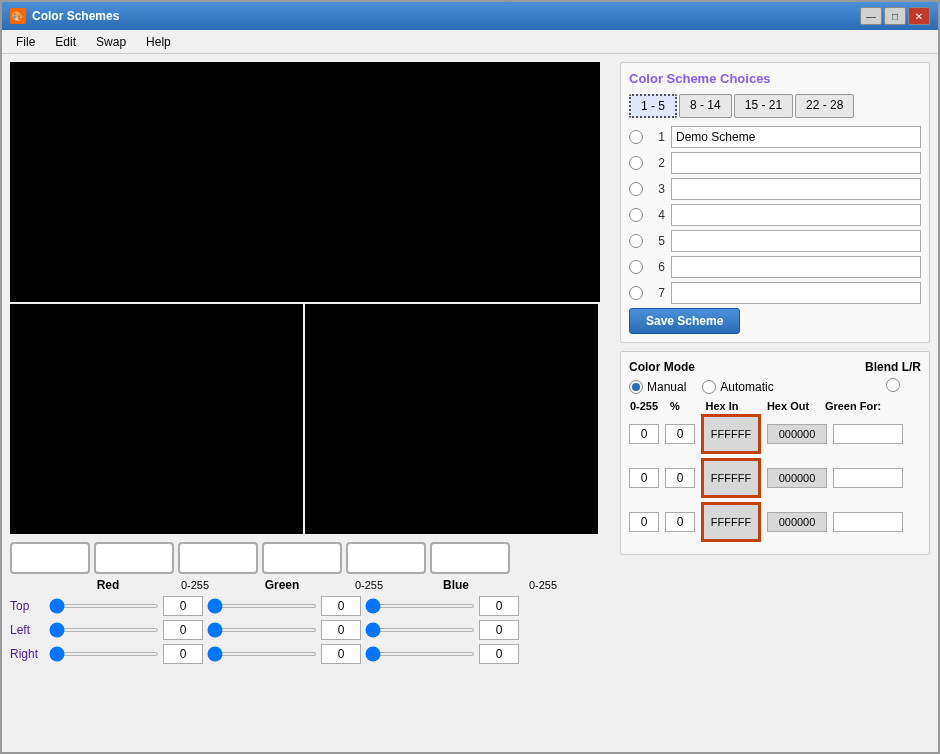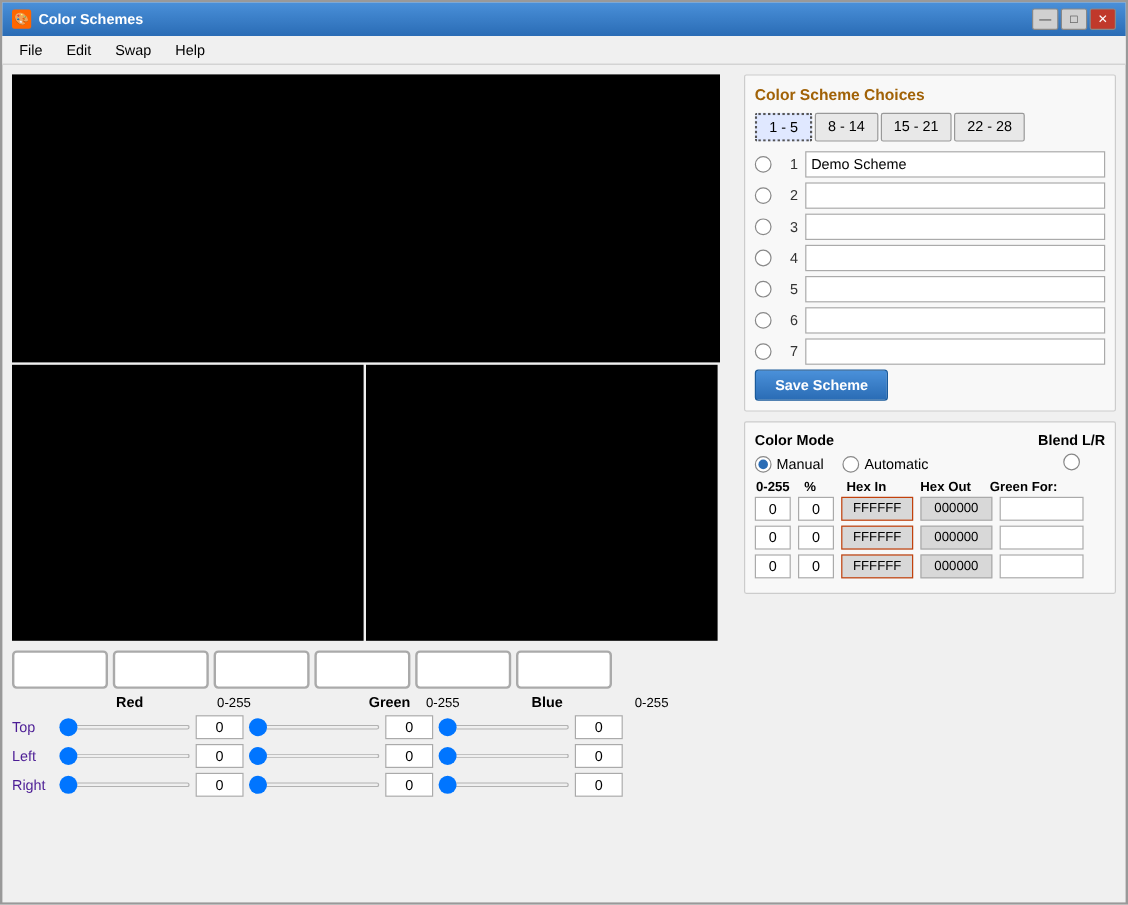--- a/index.html
+++ b/index.html
@@ -167,21 +167,21 @@
     .scheme-section {
       background: #f8f8f8;
       border: 1px solid #ccc;
       padding: 8px;
       border-radius: 2px;
     }
     .scheme-title {
       font-size: 13px;
       font-weight: bold;
       margin-bottom: 8px;
-      color: #a16207;
+      color: #8b5cf6;
     }
     .tab-bar {
       display: flex;
       gap: 2px;
       margin-bottom: 8px;
     }
     .tab {
       padding: 3px 10px;
       border: 1px solid #999;
       background: #e8e8e8;
@@ -297,25 +297,25 @@
       width: 30px;
       height: 20px;
       border: 1px solid #aaa;
       background: #fff;
       text-align: center;
       font-size: 12px;
     }
     .hex-input {
       width: 60px;
       height: 20px;
-      border: 1px solid #c2410c;
+      border: 3px solid #c2410c;
       background: #d8d8d8;
       text-align: center;
       font-size: 11px;
-      padding: 1px 2px;
+      padding: 17px 2px;
     }
     .hex-out {
       width: 60px;
       height: 20px;
       border: 1px solid #aaa;
       background: #d8d8d8;
       text-align: center;
       font-size: 11px;
       padding: 0 2px;
     }
@@ -383,21 +383,21 @@
         <div class="swatch"></div>
       </div>
 
       <div style="display:flex; align-items:center; margin-top:4px; gap:4px; padding-left:38px;">
         <div style="width:120px; text-align:center;">
           <span style="font-size:12px;font-weight:bold;">Red</span>
         </div>
         <div style="width:46px; text-align:center;">
           <span style="font-size:11px;">0-255</span>
         </div>
-        <div style="width:120px; text-align:right;">
+        <div style="width:120px; text-align:center;">
           <span style="font-size:12px;font-weight:bold;">Green</span>
         </div>
         <div style="width:46px; text-align:center;">
           <span style="font-size:11px;">0-255</span>
         </div>
         <div style="width:120px; text-align:center;">
           <span style="font-size:12px;font-weight:bold;">Blue</span>
         </div>
         <div style="width:46px; text-align:center;">
           <span style="font-size:11px;">0-255</span>

